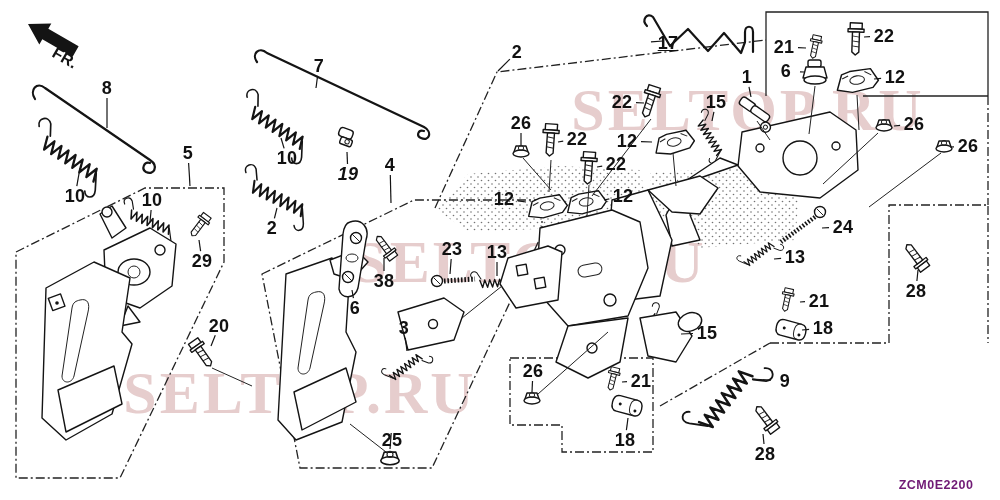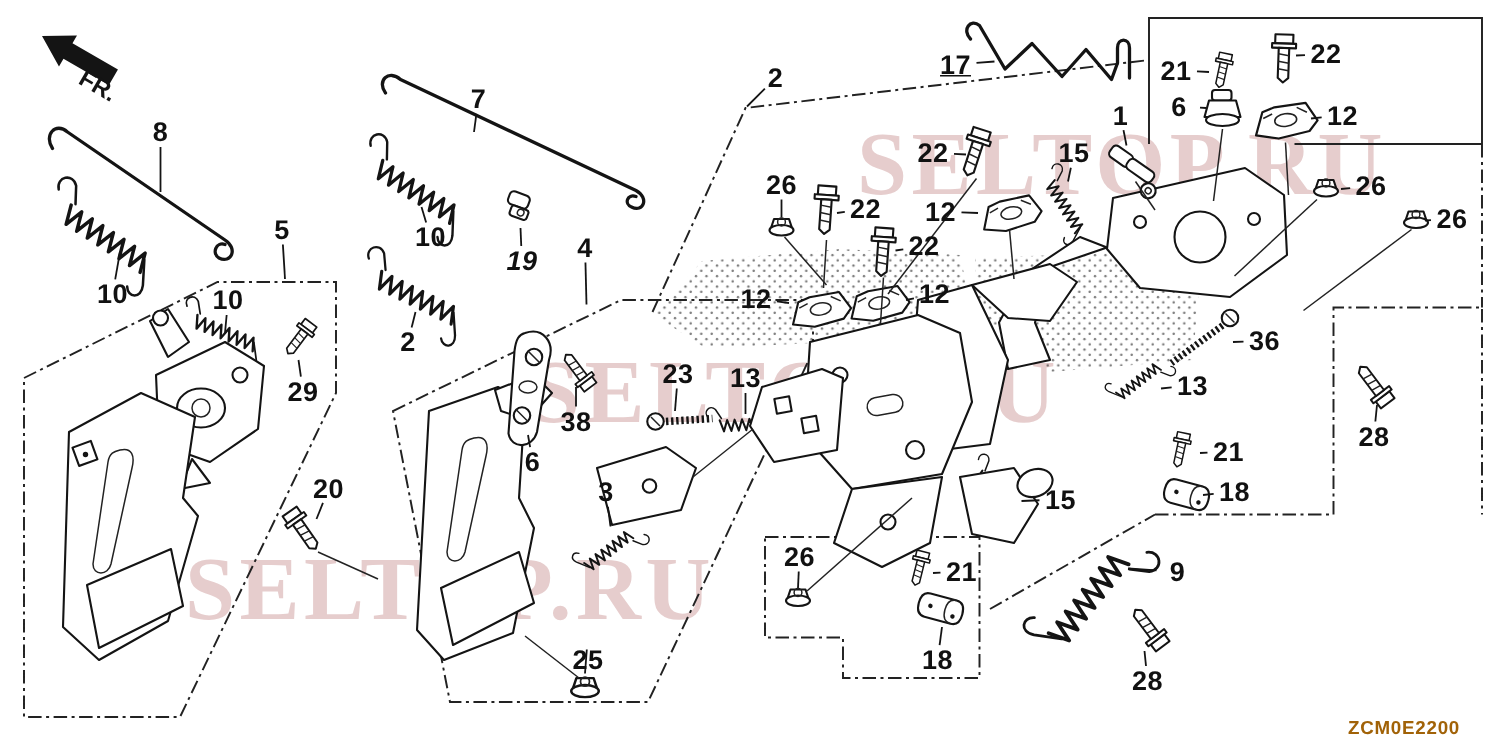--- a/index.html
+++ b/index.html
@@ -12,21 +12,21 @@
   .fillp{fill:#ffffff;stroke:#141414;stroke-width:1.4;stroke-linejoin:round;}
   .thin{fill:none;stroke:#222;stroke-width:1;}
   .dashbox{fill:none;stroke:#222;stroke-width:1.3;stroke-dasharray:9 3 2 3;}
   .solidbox{fill:none;stroke:#222;stroke-width:1.3;}
   #leader-lines line{stroke:#141414;stroke-width:1.2;}
   .plabel{position:absolute;transform:translate(-50%,-50%);font-size:18px;font-weight:700;
           color:#111;letter-spacing:.3px;line-height:1;user-select:none;}
   .wm{position:absolute;transform:translate(-50%,-50%);font-family:"Liberation Serif",serif;
       font-weight:700;font-size:60px;letter-spacing:3px;white-space:nowrap;pointer-events:none;}
   .code{position:absolute;left:936px;top:485px;transform:translate(-50%,-50%);
-        font-size:12.5px;font-weight:700;color:#a16207;letter-spacing:.5px;}
+        font-size:12.5px;font-weight:700;color:#701a75;letter-spacing:.5px;}
 </style>
 </head>
 <body>
 
 <div class="stage">
 
   <div id="watermarks">
       <div class="wm" style="left: 748px; top: 110px; color: rgb(190, 125, 125); opacity: 0.38;">SELTOP.RU</div>
       <div class="wm" style="left: 530px; top: 262px; color: rgb(190, 125, 125); opacity: 0.38;">SELTOP.RU</div>
       <div class="wm" style="left: 300px; top: 393px; color: rgb(190, 125, 125); opacity: 0.38;">SELTOP.RU</div>
@@ -366,37 +366,37 @@
       <div class="plabel" style="left: 75px; top: 196px;">10</div>
       <div class="plabel" style="left: 188px; top: 153px;">5</div>
       <div class="plabel" style="left: 152px; top: 200px;">10</div>
       <div class="plabel" style="left: 202px; top: 261px; text-align: center;">29</div>
       <div class="plabel" style="left: 319px; top: 66px;">7</div>
       <div class="plabel" style="left: 287px; top: 158px;">10</div>
       <div class="plabel" style="left: 348px; top: 174px; font-style: italic;">19</div>
       <div class="plabel" style="left: 272px; top: 228px;">2</div>
       <div class="plabel" style="left: 390px; top: 165px;">4</div>
       <div class="plabel" style="left: 517px; top: 52px;">2</div>
-      <div class="plabel" style="left: 637px; top: 43px; text-decoration: underline;">17</div>
+      <div class="plabel" style="left: 668px; top: 43px; text-decoration: underline;">17</div>
       <div class="plabel" style="left: 521px; top: 123px;">26</div>
       <div class="plabel" style="left: 577px; top: 139px;">22</div>
       <div class="plabel" style="left: 622px; top: 102px;">22</div>
       <div class="plabel" style="left: 616px; top: 164px;">22</div>
       <div class="plabel" style="left: 504px; top: 199px;">12</div>
       <div class="plabel" style="left: 623px; top: 196px;">12</div>
       <div class="plabel" style="left: 627px; top: 141px;">12</div>
       <div class="plabel" style="left: 884px; top: 36px;">22</div>
       <div class="plabel" style="left: 784px; top: 47px;">21</div>
       <div class="plabel" style="left: 786px; top: 71px;">6</div>
       <div class="plabel" style="left: 747px; top: 77px;">1</div>
       <div class="plabel" style="left: 716px; top: 102px;">15</div>
       <div class="plabel" style="left: 895px; top: 77px;">12</div>
       <div class="plabel" style="left: 914px; top: 124px;">26</div>
       <div class="plabel" style="left: 968px; top: 146px;">26</div>
-      <div class="plabel" style="left: 843px; top: 227px;">36</div>
+      <div class="plabel" style="left: 843px; top: 227px;">24</div>
       <div class="plabel" style="left: 795px; top: 257px;">13</div>
       <div class="plabel" style="left: 916px; top: 291px;">28</div>
       <div class="plabel" style="left: 819px; top: 301px;">21</div>
       <div class="plabel" style="left: 823px; top: 328px;">18</div>
       <div class="plabel" style="left: 452px; top: 249px;">23</div>
       <div class="plabel" style="left: 497px; top: 252px;">13</div>
       <div class="plabel" style="left: 384px; top: 281px;">38</div>
       <div class="plabel" style="left: 355px; top: 308px;">6</div>
       <div class="plabel" style="left: 404px; top: 328px;">3</div>
       <div class="plabel" style="left: 219px; top: 326px;">20</div>

